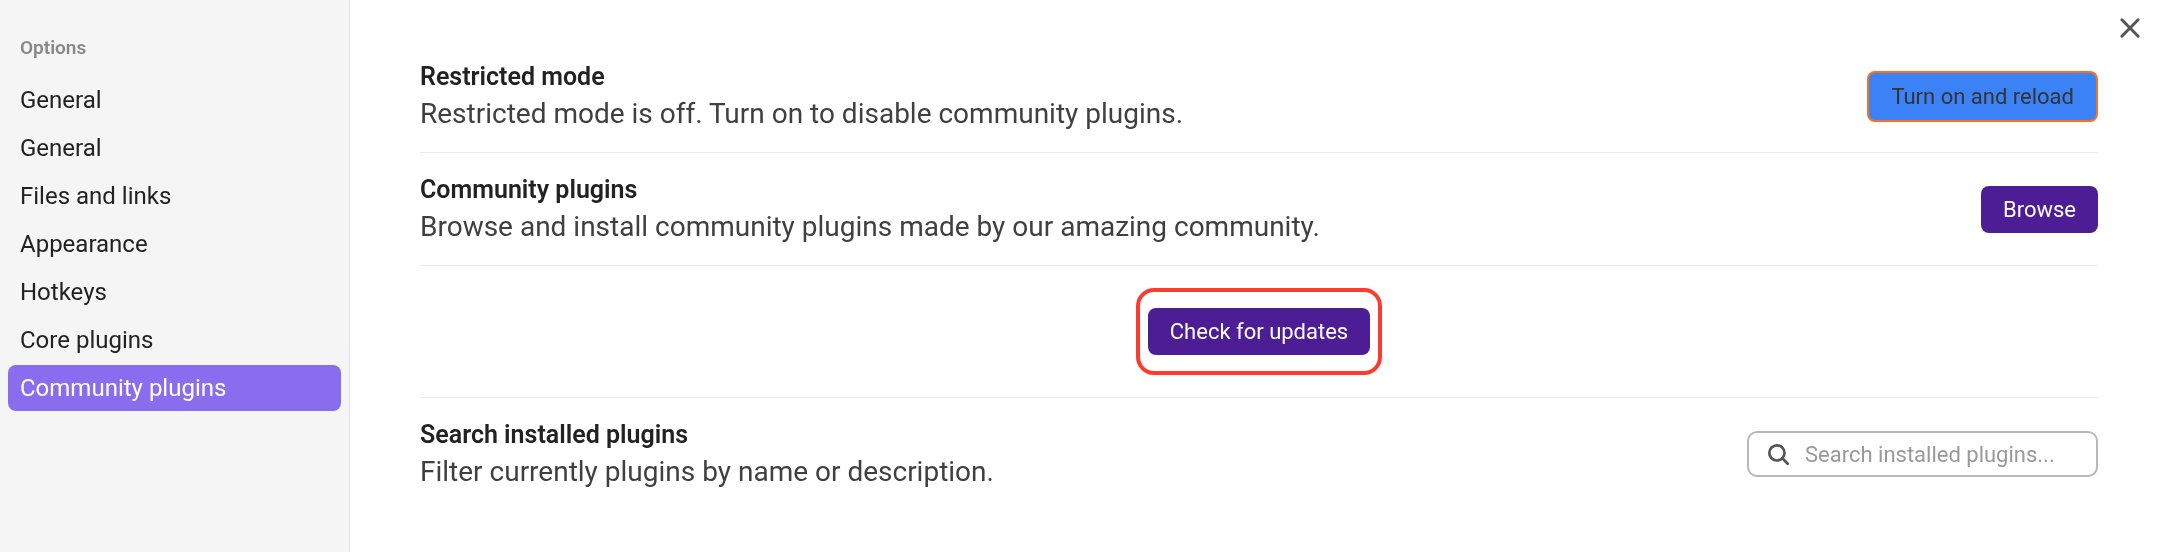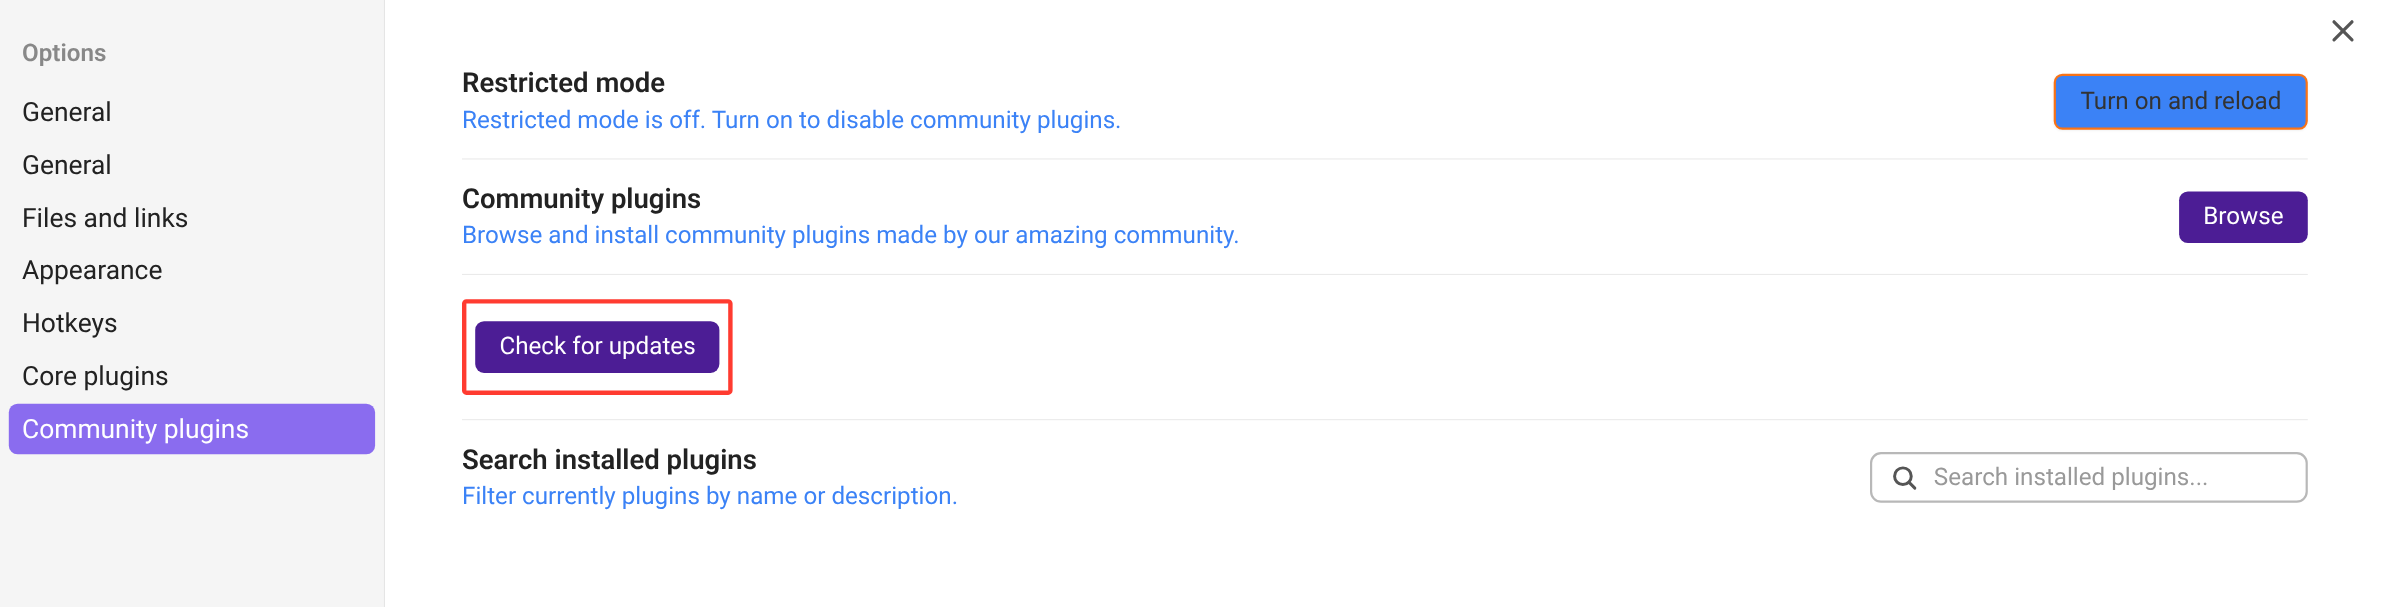--- a/index.html
+++ b/index.html
@@ -18,21 +18,21 @@
     }
     .sidebar {
       width: 350px;
       background: #f5f5f5;
       border-right: 1px solid #e5e5e5;
       padding: 36px 8px 8px 8px;
       flex-shrink: 0;
     }
     .sidebar-heading {
       color: #888;
-      font-size: 22px;
+      font-size: 19px;
       font-weight: 600;
       padding: 0 12px 18px 12px;
     }
     .sidebar-item {
       color: #222;
       font-size: 24px;
       padding: 9px 12px;
       border-radius: 8px;
       cursor: pointer;
       margin-bottom: 2px;
@@ -53,43 +53,43 @@
       cursor: pointer;
       color: #555;
     }
     .close-btn svg {
       width: 28px;
       height: 28px;
     }
     .setting-row {
       display: flex;
       align-items: center;
-      justify-content: space-between;
+      justify-content: center;
       padding: 22px 0;
       border-bottom: 1px solid #eaeaea;
       gap: 60px;
     }
     .setting-row:first-child {
       padding-top: 8px;
     }
     .setting-row.no-border {
       border-bottom: none;
     }
     .setting-text {
       flex: 1;
     }
     .setting-title {
       font-size: 25px;
       font-weight: 600;
       color: #222;
       margin-bottom: 6px;
     }
     .setting-desc {
-      font-size: 22px;
-      color: #3b82f6;
+      font-size: 28px;
+      color: #404040;
     }
     .btn {
       font-size: 22px;
       padding: 11px 22px;
       border-radius: 8px;
       cursor: pointer;
       white-space: nowrap;
       border: none;
       font-family: inherit;
     }
@@ -98,31 +98,31 @@
       color: #333;
       border: 2px solid #f97316;
       box-shadow: 0 1px 2px rgba(0,0,0,0.05);
     }
     .btn-primary {
       background: #4c1d95;
       color: #ffffff;
     }
     .highlight-box {
       border: 4px solid #ff3b30;
-      border-radius: 4px;
+      border-radius: 18px;
       padding: 16px 8px;
       display: inline-block;
     }
     .search-wrap {
       display: flex;
       align-items: center;
       border: 2px solid #b8b8b8;
       border-radius: 10px;
       padding: 8px 16px;
-      width: 398px;
+      width: 351px;
       background: #fff;
     }
     .search-wrap svg {
       width: 26px;
       height: 26px;
       color: #555;
       margin-right: 14px;
       flex-shrink: 0;
     }
     .search-input {

